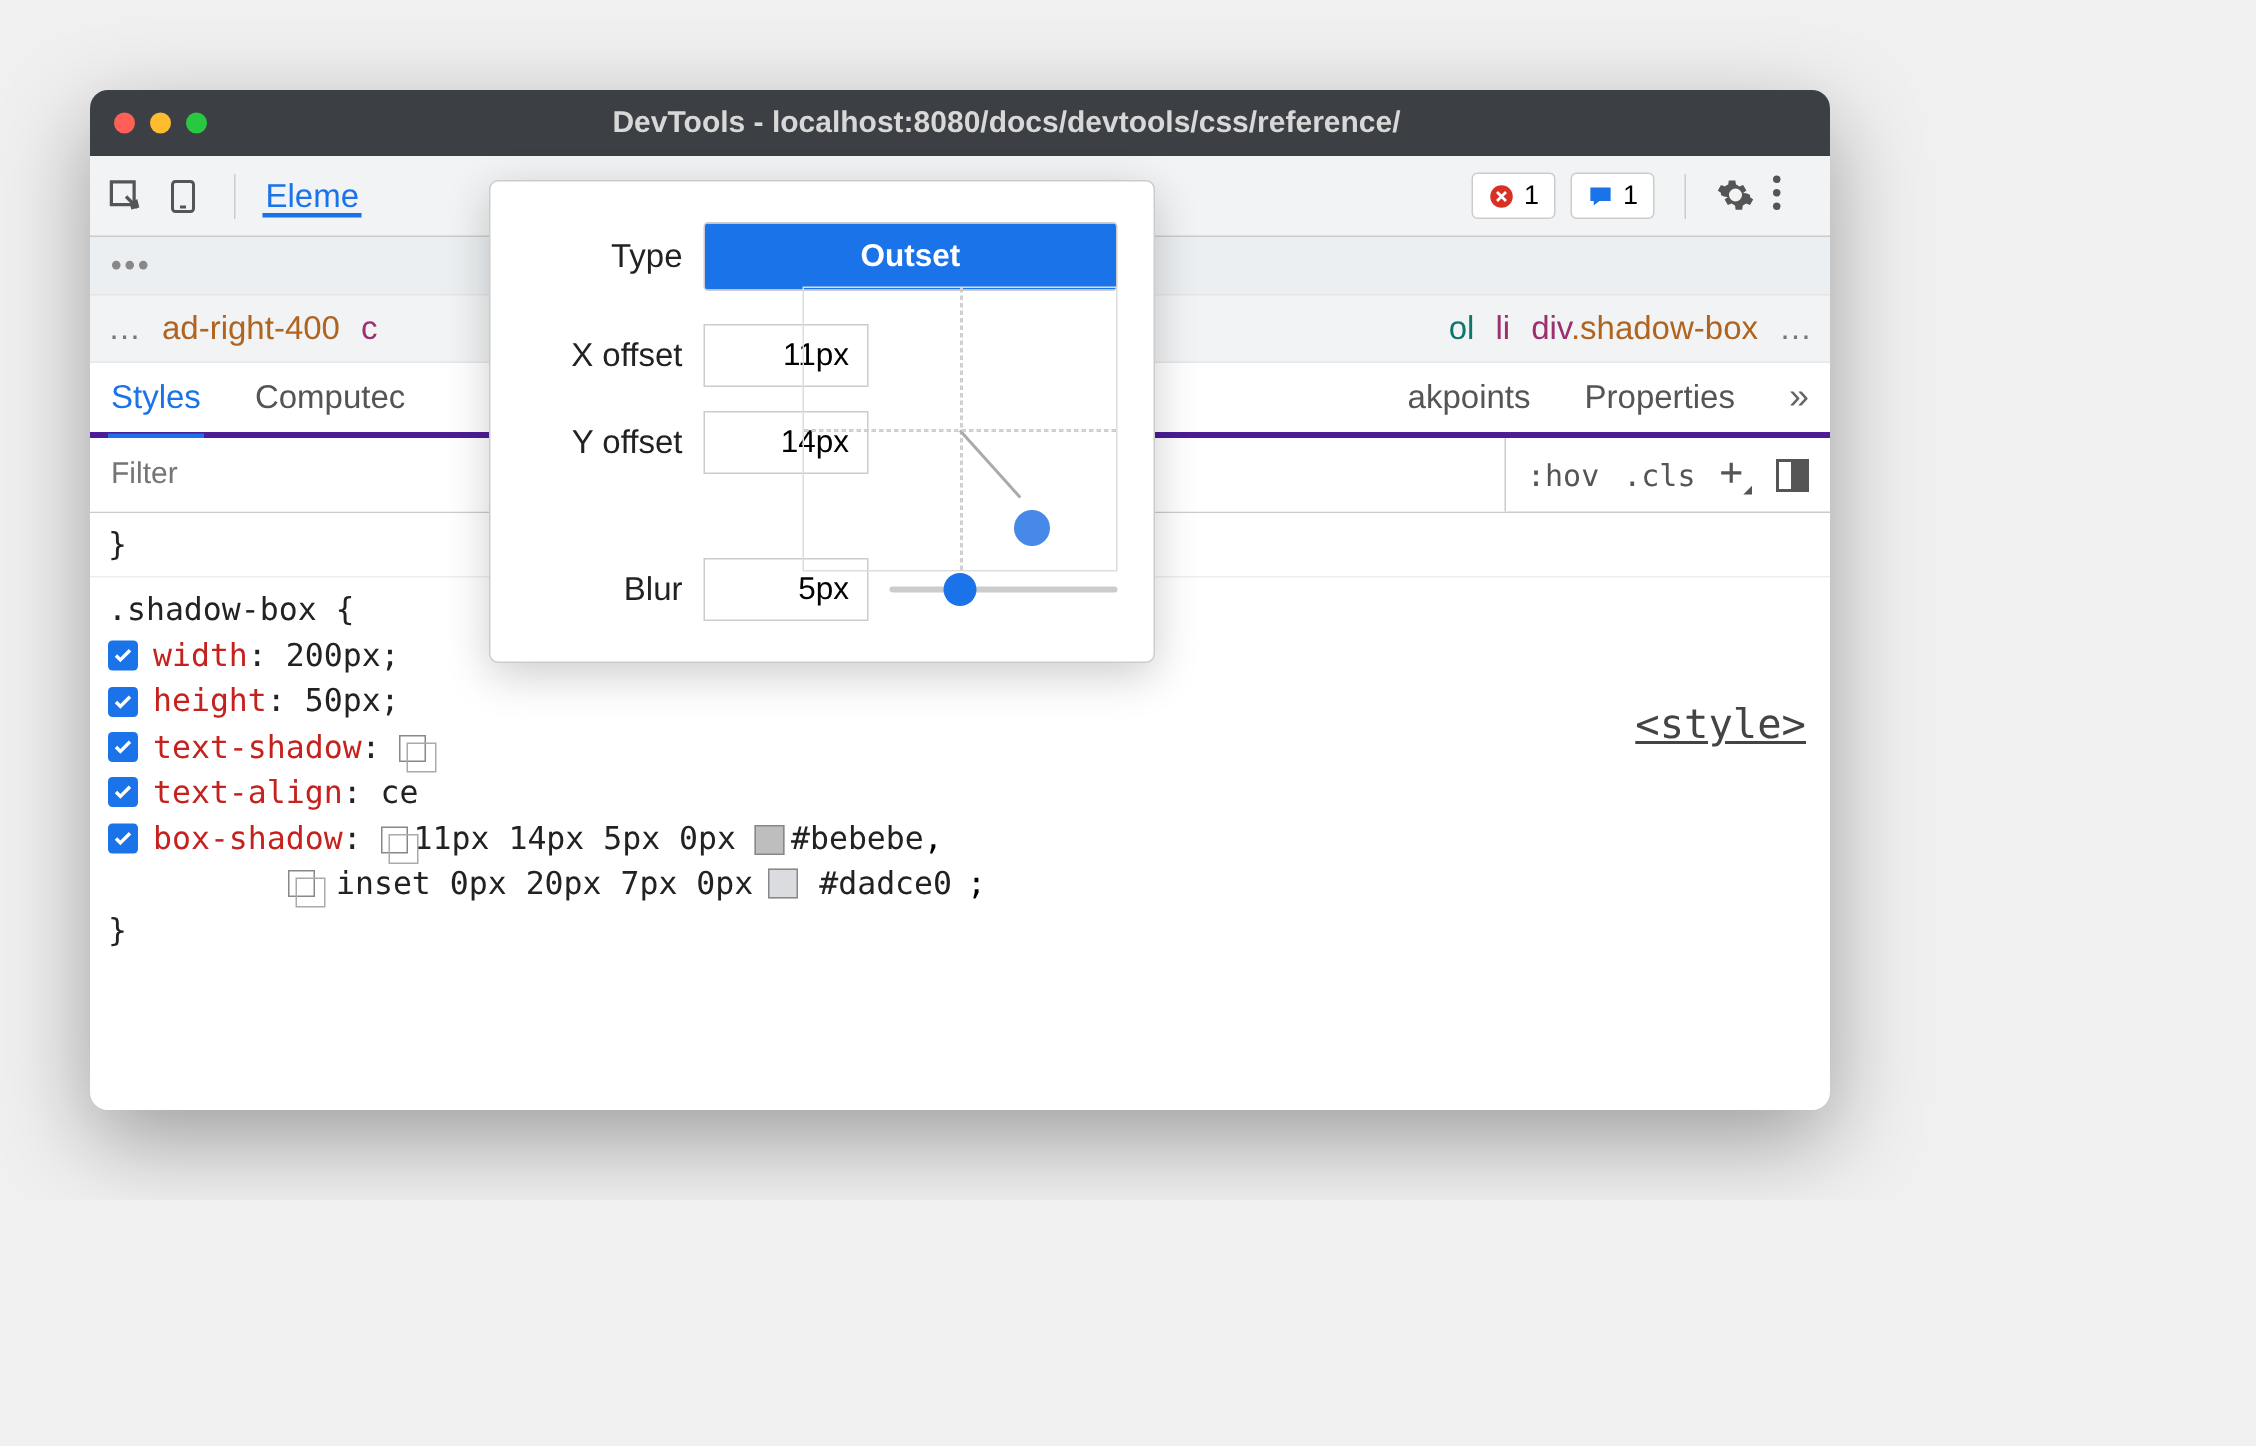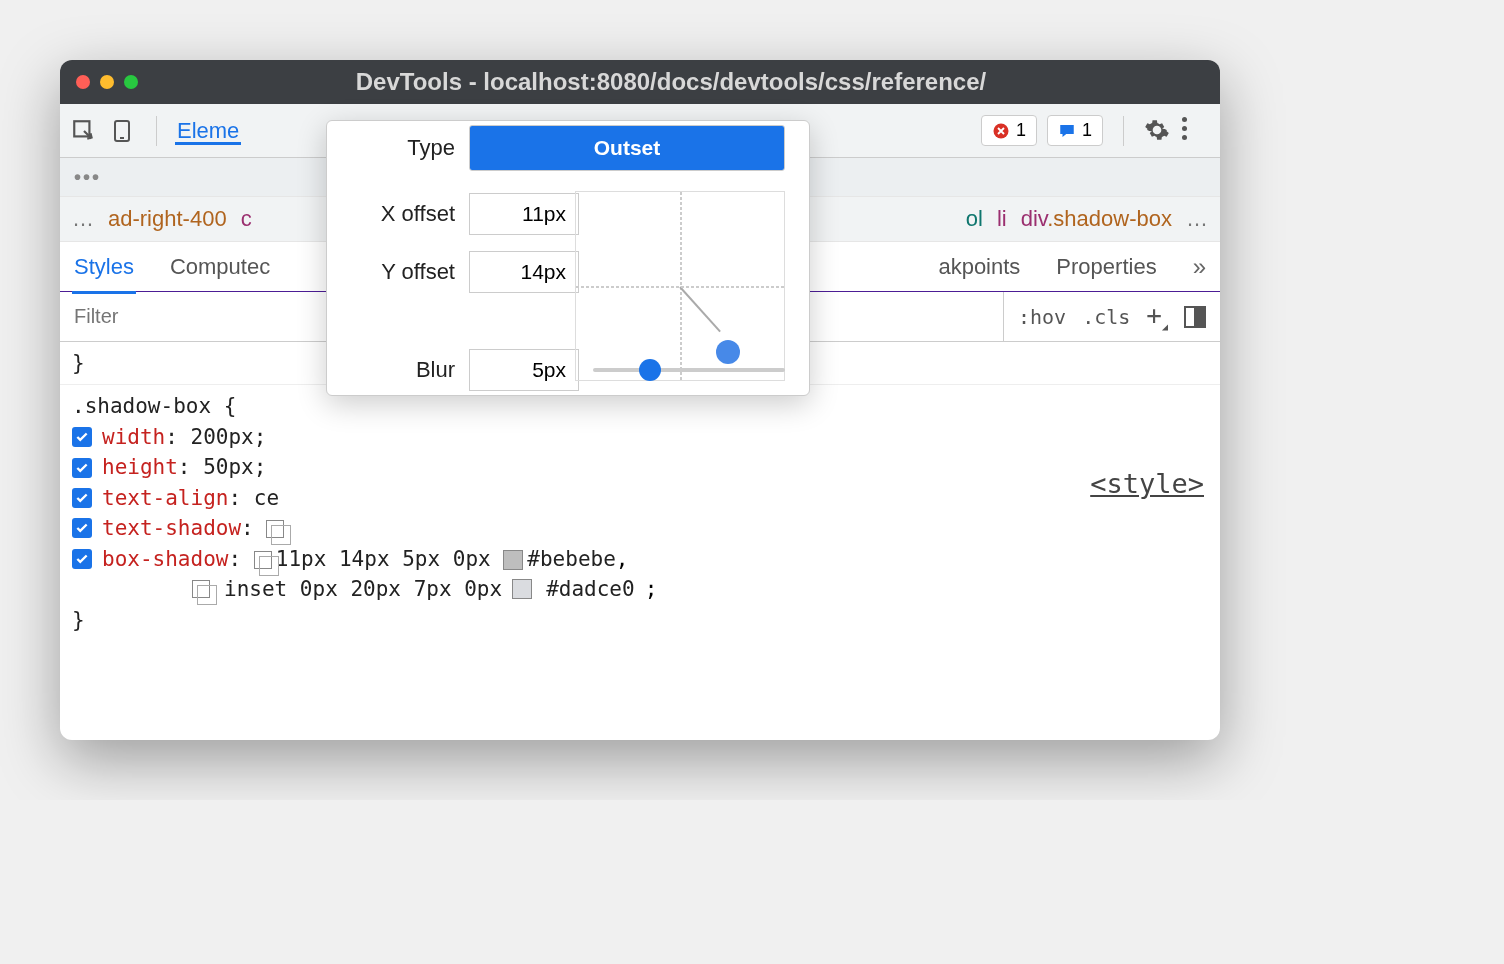--- a/index.html
+++ b/index.html
@@ -21,21 +21,21 @@
   .titlebar {
     height: 44px;
     background: #3c3f43;
     display: flex;
     align-items: center;
     padding: 0 16px;
   }
   .traffic { display:flex; gap:10px; }
   .traffic span { width:14px; height:14px; border-radius:50%; display:block; }
   .tl-close{background:#ff5f57;} .tl-min{background:#febc2e;} .tl-max{background:#28c840;}
-  .titlebar-title { color:#d8d8d8; font-weight:600; flex:1; text-align:center; font-size:24px;}
+  .titlebar-title { color:#d8d8d8; font-weight:600; flex:1; text-align:center; font-size:20px;}
   .toolbar {
     height: 54px; background:#f1f3f4; border-bottom:1px solid #ccc;
     display:flex; align-items:center; padding:0 10px; gap:10px;
   }
   .toolbar .divider { width:1px; height:30px; background:#ccc; margin:0 10px;}
   .toolbar-icon { width:28px; height:28px; display:flex; align-items:center; justify-content:center; color:#555;}
   .tabs-top { font-size:22px; color:#555; }
   .tab-active { color:#1a73e8; }
   .tab-underline { position:absolute; bottom:-1px; height:3px; background:#1a73e8; }
   .toolbar-right { margin-left:auto; display:flex; align-items:center; gap:10px;}
@@ -44,21 +44,21 @@
   .gear-icon,.more-icon{width:28px;height:28px;color:#555;}
   .more-dots{display:flex;flex-direction:column;gap:4px;}
   .more-dots span{width:5px;height:5px;border-radius:50%;background:#555;}
   .gray-strip { background:#eceff1; height:38px; display:flex; align-items:center; padding:0 14px;}
   .gray-dots{color:#888; letter-spacing:2px; font-weight:bold;}
   .breadcrumb-row { background:#f1f3f4; border-top:1px solid #e6e6e6; border-bottom:1px solid #e6e6e6; height:46px; display:flex; align-items:center; padding:0 12px; font-size:22px; gap:14px;}
   .breadcrumb-row .ellip{color:#777;}
   .bc-item{color:#9b2f6f;}
   .bc-orange{color:#b0641e;}
   .bc-green{color:#0f766e;}
-  .panel-tabs{ border-bottom:1px solid #4c1d95; height:50px; display:flex; align-items:center; padding:0 14px; gap:36px; font-size:22px; color:#555;}
+  .panel-tabs{ border-bottom:4px solid #4c1d95; height:50px; display:flex; align-items:center; padding:0 14px; gap:36px; font-size:22px; color:#555;}
   .panel-tabs .ptab{cursor:pointer;}
   .panel-tabs .ptab.active{color:#1a73e8; position:relative;}
   .panel-tabs .ptab.active::after{content:'';position:absolute;left:-2px;right:-2px;bottom:-14px;height:3px;background:#1a73e8;}
   .panel-tabs .chev{margin-left:auto;font-size:24px;color:#666;}
   .filter-row{height:50px;border-bottom:1px solid #ccc;display:flex;align-items:center;}
   .filter-input{flex:1;border:none;border-right:1px solid #ccc;height:100%;padding:0 14px;font-size:20px;color:#888;outline:none;}
   .filter-tools{display:flex;align-items:center;gap:16px;padding:0 14px;font-family:ui-monospace,Menlo,monospace;font-size:20px;color:#555;}
   .filter-tools span{cursor:pointer;}
   .plus-icon{font-size:26px;position:relative;}
   .panel-icon{border:2px solid #555;width:22px;height:22px;position:relative;}
@@ -69,21 +69,21 @@
   .prop-line{display:flex;align-items:center;gap:10px;}
   .checkbox{width:20px;height:20px;background:#1a73e8;border-radius:3px;display:flex;align-items:center;justify-content:center;flex-shrink:0;}
   .checkbox svg{width:14px;height:14px;color:#fff;}
   .prop-name{color:#c5221f;}
   .prop-val{color:#222;}
   .shadow-icon{width:18px;height:18px;border:1px solid #888;position:relative;display:inline-block;vertical-align:middle;margin-right:4px;}
   .shadow-icon::after{content:'';position:absolute;width:18px;height:18px;border:1px solid #aaa;top:4px;left:4px;}
   .swatch{width:20px;height:20px;border:1px solid #888;display:inline-block;vertical-align:middle;margin-right:4px;}
   .stylesheet{position:absolute;right:16px;top:408px;font-family:ui-monospace,Menlo,monospace;font-size:27px;color:#444;text-decoration:underline;}
   
-  .popup{position:absolute;left:266px;top:60px;width:484px;background:#fff;border:1px solid #ccc;border-radius:6px;box-shadow:0 8px 30px rgba(0,0,0,0.2);padding:4px 24px;z-index:50;}
+  .popup{position:absolute;left:266px;top:60px;width:444px;background:#fff;border:1px solid #ccc;border-radius:6px;box-shadow:0 8px 30px rgba(0,0,0,0.2);padding:27px 24px;z-index:50;}
   .popup-row{display:flex;align-items:center;gap:14px;margin-bottom:22px;}
   .popup-label{width:104px;text-align:right;font-size:22px;color:#222;}
   .seg{display:flex;border:1px solid #ccc;border-radius:3px;overflow:hidden;flex:1;}
   .seg button{flex:1;padding:10px 0;font-size:21px;border:none;background:#fff;cursor:pointer;font-weight:600;}
   .seg button.active{background:#1a73e8;color:#fff;}
   .off-input{width:110px;border:1px solid #ccc;padding:8px 12px;font-size:21px;text-align:right;}
   .xy-grid{width:210px;height:190px;border:1px solid #ddd;position:absolute;right:24px;top:70px;}
   .xy-grid::before,.xy-grid::after{content:'';position:absolute;border:1px dashed #ccc;}
   .xy-grid::before{left:50%;top:0;bottom:0;border-left:1px dashed #ccc;width:0;}
   .xy-grid::after{top:50%;left:0;right:0;border-top:1px dashed #ccc;height:0;}
@@ -209,29 +209,29 @@
           </svg>
         </span>
       <span><span class="prop-name">height</span><span class="prop-val">: </span><span class="prop-val">50px;</span></span>
     </div>
     <div class="prop-line">
       <span class="checkbox">
           <svg viewBox="0 0 24 24" fill="none" stroke="currentColor" stroke-width="4">
             <path d="M4 12 l5 5 L20 6"></path>
           </svg>
         </span>
+      <span><span class="prop-name">text-shadow</span><span class="prop-val">: </span><span class="shadow-icon"></span></span>
+    </div>
+    <div class="prop-line">
+      <span class="checkbox">
+          <svg viewBox="0 0 24 24" fill="none" stroke="currentColor" stroke-width="4">
+            <path d="M4 12 l5 5 L20 6"></path>
+          </svg>
+        </span>
       <span><span class="prop-name">text-align</span><span class="prop-val">: </span><span class="prop-val">ce</span></span>
-    </div>
-    <div class="prop-line">
-      <span class="checkbox">
-          <svg viewBox="0 0 24 24" fill="none" stroke="currentColor" stroke-width="4">
-            <path d="M4 12 l5 5 L20 6"></path>
-          </svg>
-        </span>
-      <span><span class="prop-name">text-shadow</span><span class="prop-val">: </span><span class="shadow-icon"></span></span>
     </div>
     <div class="prop-line">
       <span class="checkbox">
           <svg viewBox="0 0 24 24" fill="none" stroke="currentColor" stroke-width="4">
             <path d="M4 12 l5 5 L20 6"></path>
           </svg>
         </span>
       <span><span class="prop-name">box-shadow</span><span class="prop-val">: </span><span class="shadow-icon"></span><span class="prop-val">11px 14px 5px 0px</span> <span class="swatch" style="background:#bebebe;"></span><span class="prop-val">#bebebe</span><span>,</span></span>
     </div>
     <div class="prop-line" style="padding-left:120px;">

